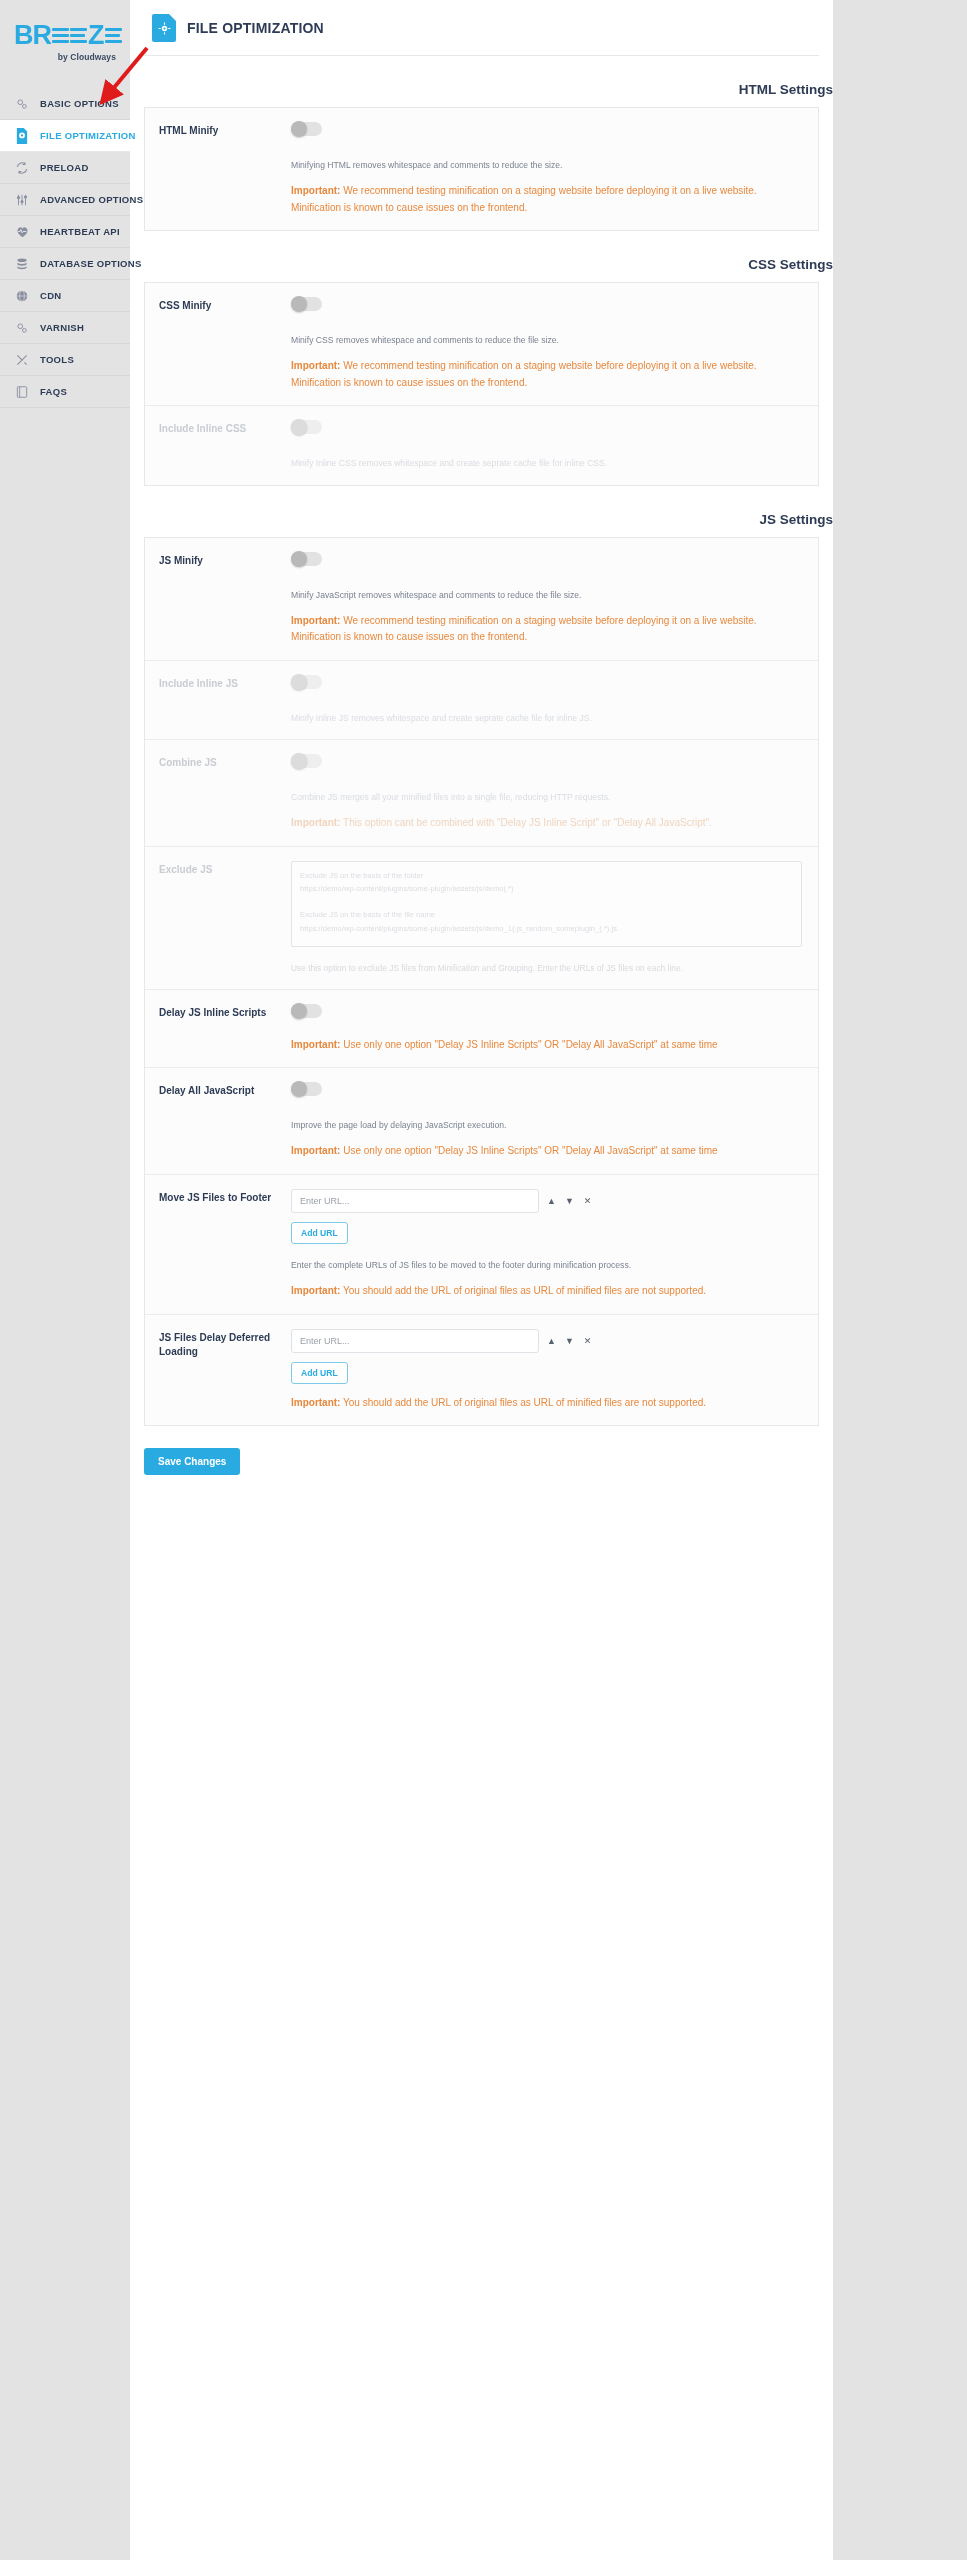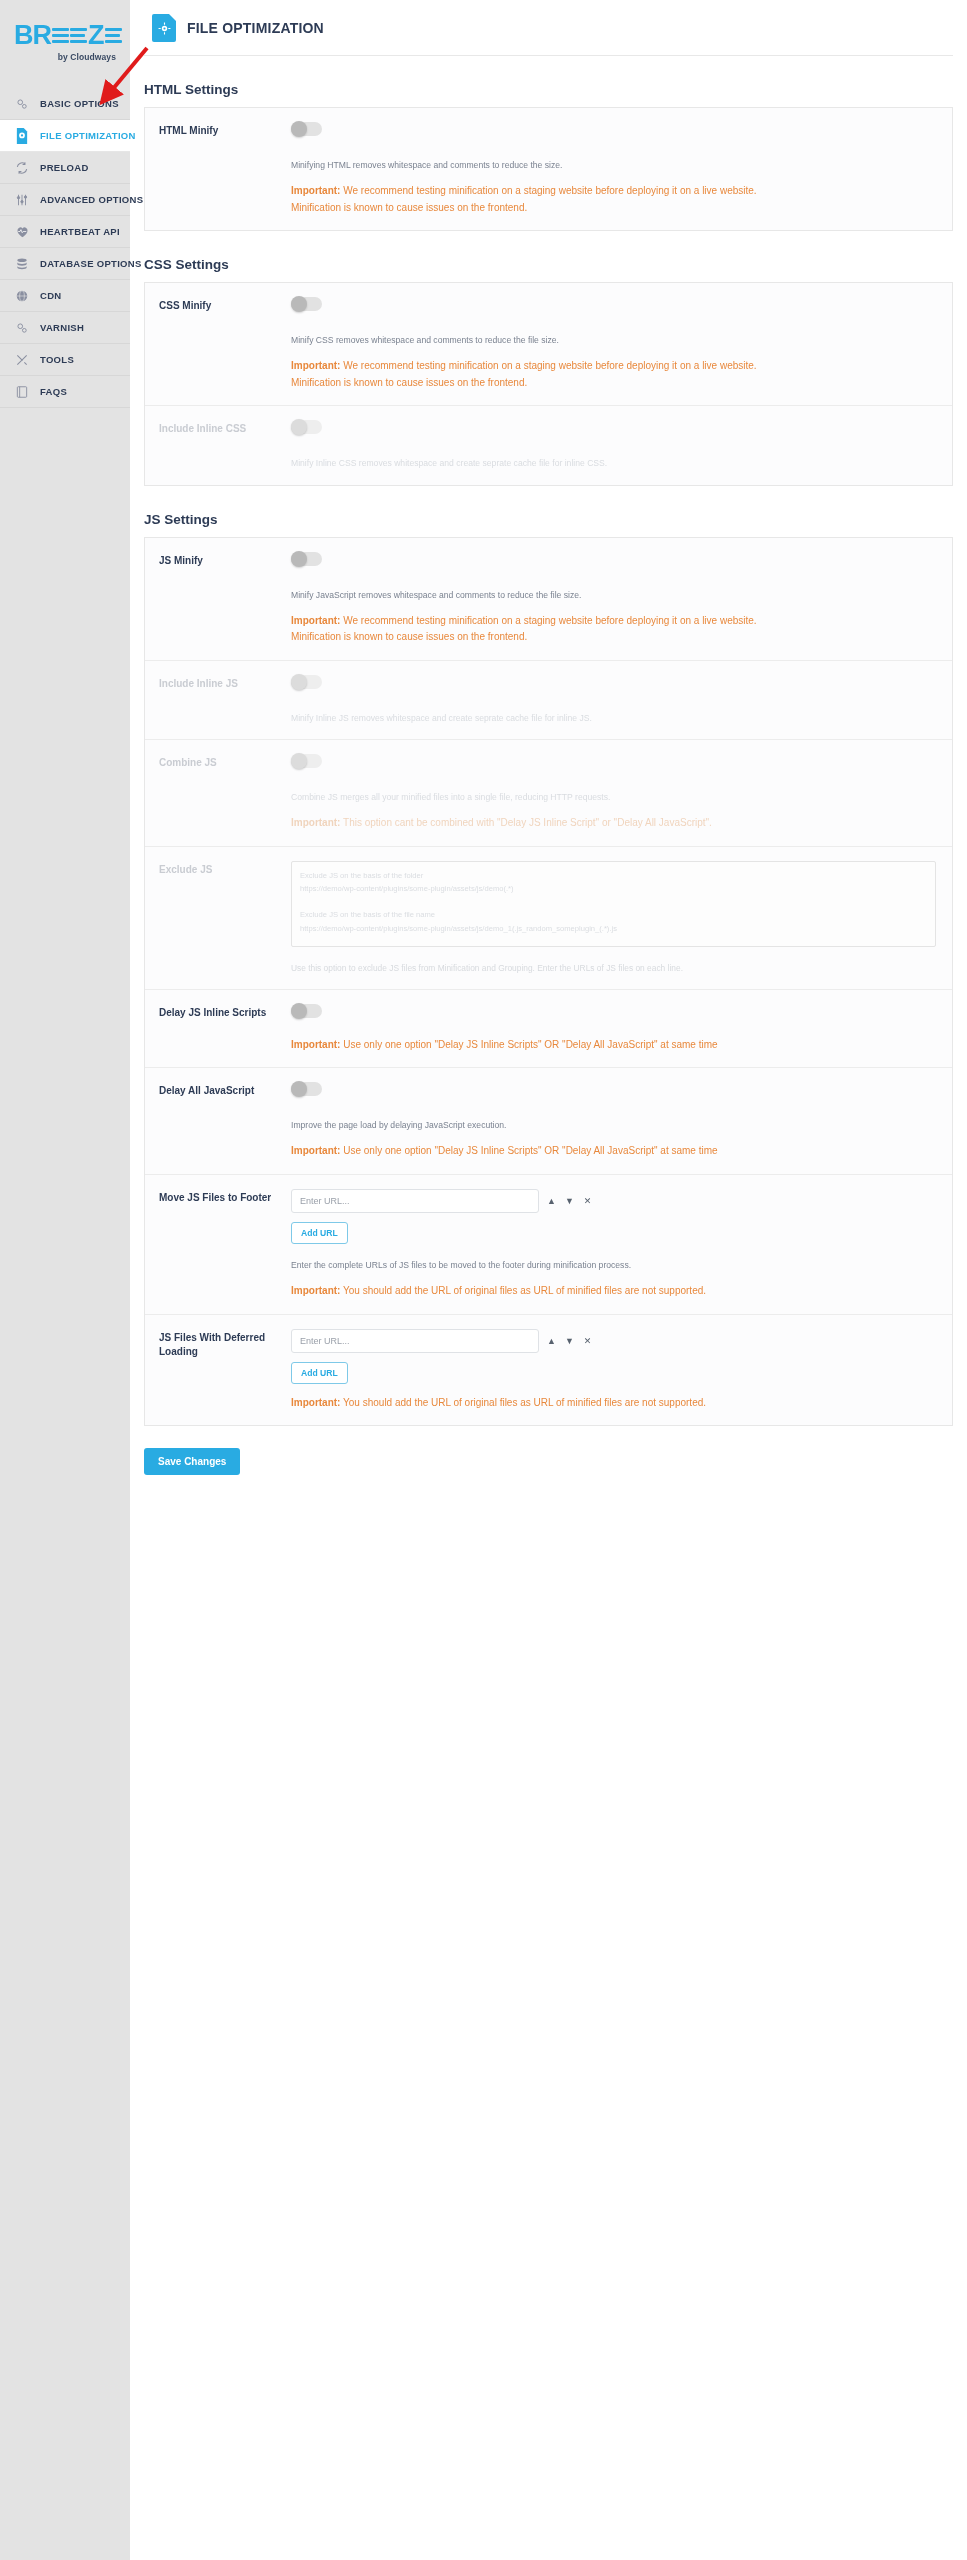--- a/index.html
+++ b/index.html
@@ -1,21 +1,21 @@
 <!DOCTYPE html>
 <html><head>
 <meta charset="utf-8">
 <style>
   * { box-sizing: border-box; margin: 0; padding: 0; }
   html, body {
     width: 967px;
     background: #e3e3e3;
     font-family: "Liberation Sans", sans-serif;
   }
-  .page { position: relative; width: 967px; min-height: 2560px; display: flex; background:#e3e3e3; }
+  .page { position: relative; width: 833px; min-height: 2560px; display: flex; background:#e3e3e3; }
 
   
   .sidebar {
     width: 130px;
     background: #e3e3e3;
     flex: 0 0 130px;
     padding-top: 14px;
   }
   .logo-wrap { padding: 8px 12px 26px 14px; }
   .logo-text {
@@ -57,21 +57,21 @@
     position:relative;
   }
   .head-ico:after{
     content:""; position:absolute; top:0; right:0;
     border-width:0 7px 7px 0; border-style:solid; border-color:#fff #fff transparent transparent;
   }
   .head-title { font-size:14px; font-weight:700; color:#2d3b55; letter-spacing:.2px; }
 
   .section-title {
     font-size: 13.5px; font-weight: 700; color:#2d3b55;
-    margin: 26px 0 10px 8px; padding-left: 6px;
+    margin: 26px 0 10px 8px; padding-left: 6px; text-align: right;
   }
   .card {
     margin: 0 14px 0 14px; border: 1px solid #e7e7e7; background:#fcfcfd;
   }
   .row {
     display:flex; padding: 14px 16px 14px 14px; border-bottom:1px solid #ececec; gap: 12px;
   }
   .row:last-child { border-bottom: none; }
   .row-label {
     flex: 0 0 120px; font-size:10px; font-weight:700; color:#2d3b55; padding-top:2px; line-height:1.45;
@@ -395,21 +395,21 @@
           </div>
           <button class="add-url">Add URL</button>
           <div class="desc">Enter the complete URLs of JS files to be moved to the footer during minification process.</div>
           <div class="warn">
             <span class="ln"><b>Important:</b><span> You should add the URL of original files as URL of minified files are not supported.</span></span>
           </div>
         </div>
       </div>
 
       <div class="row">
-        <div class="row-label">JS Files With Deferred Loading</div>
+        <div class="row-label">JS Files Delay Deferred Loading</div>
         <div class="row-body">
           <div class="url-line">
             <input class="url-input" type="text" placeholder="Enter URL..." style="">
             <button class="icn-btn">▲</button>
             <button class="icn-btn">▼</button>
             <button class="icn-btn">✕</button>
           </div>
           <button class="add-url">Add URL</button>
           <div class="warn">
             <span class="ln"><b>Important:</b><span> You should add the URL of original files as URL of minified files are not supported.</span></span>

